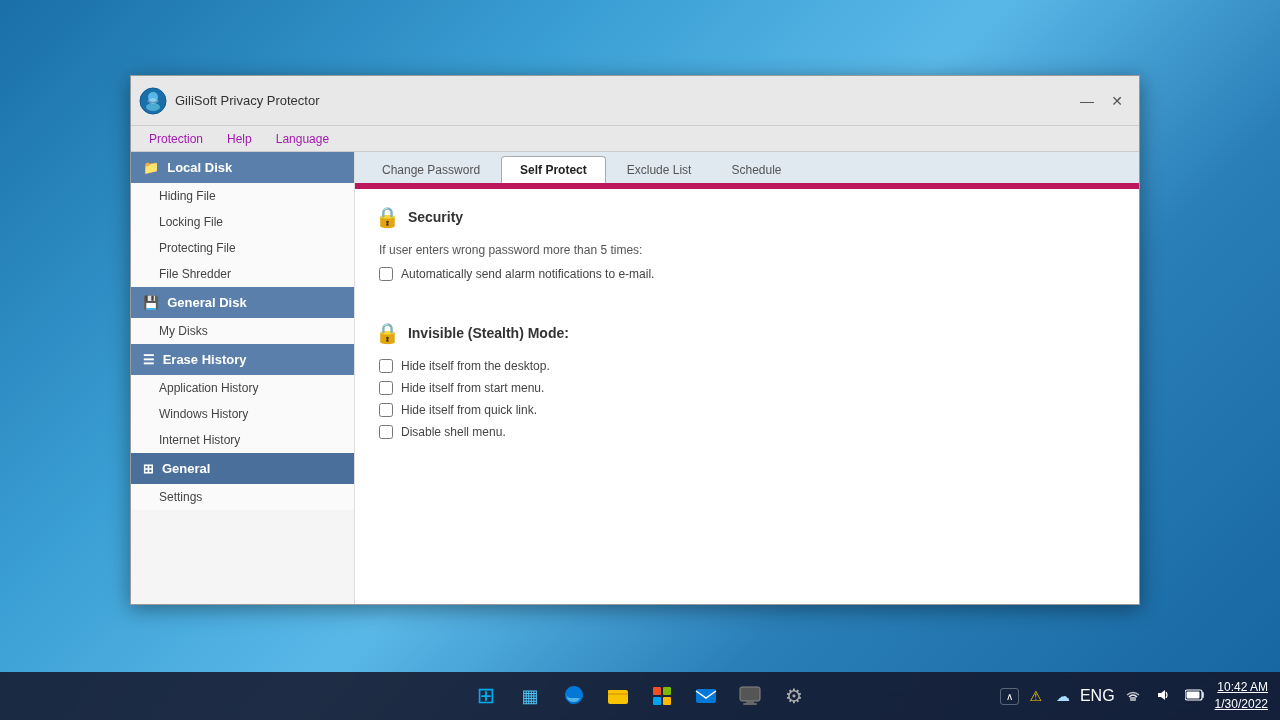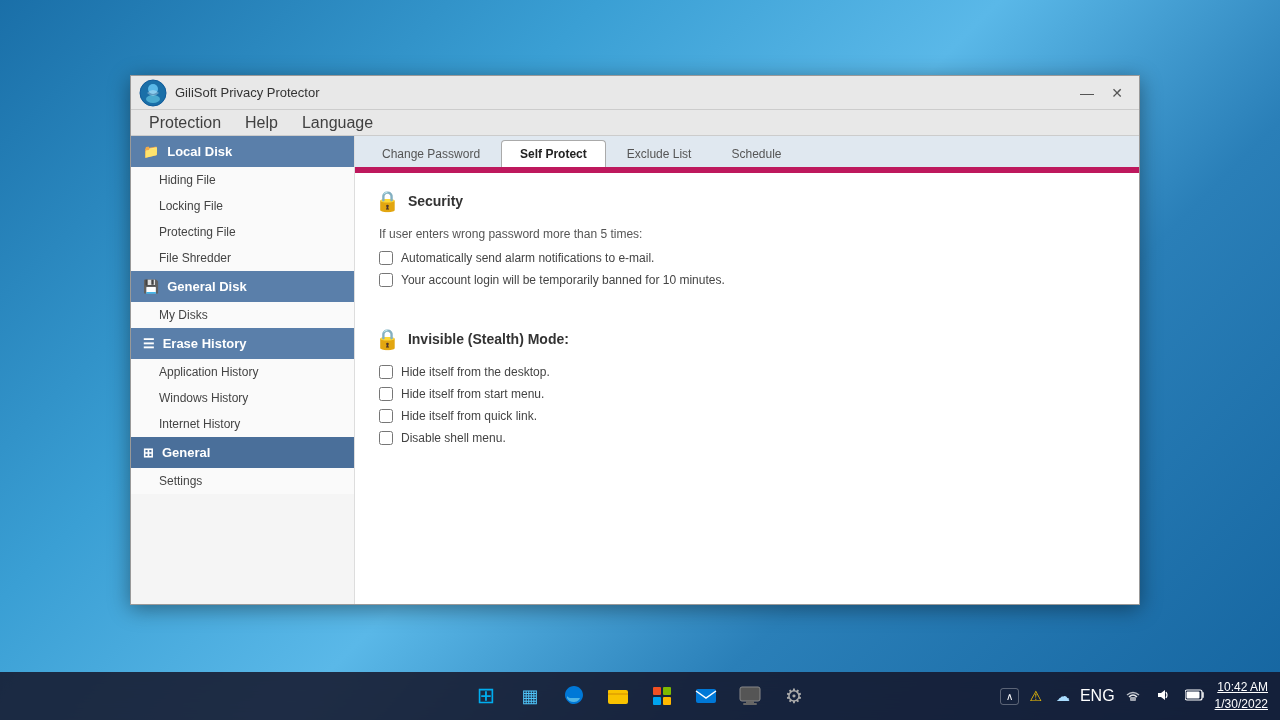--- a/index.html
+++ b/index.html
@@ -100,21 +100,21 @@
       height: 530px;
       background: #f0f0f0;
       border: 1px solid #999;
       box-shadow: 0 4px 20px rgba(0,0,0,0.4);
       display: flex;
       flex-direction: column;
     }
 
     
     .title-bar {
-      height: 34px;
+      height: 50px;
       background: #e8e8e8;
       display: flex;
       align-items: center;
       padding: 0 8px;
       border-bottom: 1px solid #ccc;
       user-select: none;
     }
 
     .title-bar-logo {
       width: 28px;
@@ -155,22 +155,22 @@
       background: #e8e8e8;
       display: flex;
       align-items: center;
       padding: 0 8px;
       border-bottom: 1px solid #ccc;
       gap: 4px;
     }
 
     .menu-item {
       padding: 2px 10px;
-      font-size: 16px;
-      color: #404040;
+      font-size: 12px;
+      color: #a21caf;
       cursor: pointer;
       border-radius: 3px;
     }
 
     
     .main-content {
       display: flex;
       flex: 1;
       overflow: hidden;
     }
@@ -415,24 +415,20 @@
             <span class="section-icon">🔒</span>
             <span class="section-title">Security</span>
           </div>
           <div class="section-desc">If user enters wrong password more than 5 times:</div>
 
           <div class="checkbox-row">
             <input type="checkbox" id="send-alarm" style="">
             <label class="checkbox-label" for="send-alarm">Automatically send alarm notifications to e-mail.</label>
           </div>
 
-          <div class="checkbox-row">
-            <input type="checkbox" id="temp-ban" style="">
-            <label class="checkbox-label" for="temp-ban">Your account login will be temporarily banned for 10 minutes.</label>
-          </div>
 
           <div class="section-divider"></div>
 
           <div class="stealth-section">
             <div class="section-header">
               <span class="section-icon">🔒</span>
               <span class="section-title">Invisible (Stealth) Mode:</span>
             </div>
 
             <div class="checkbox-row">

